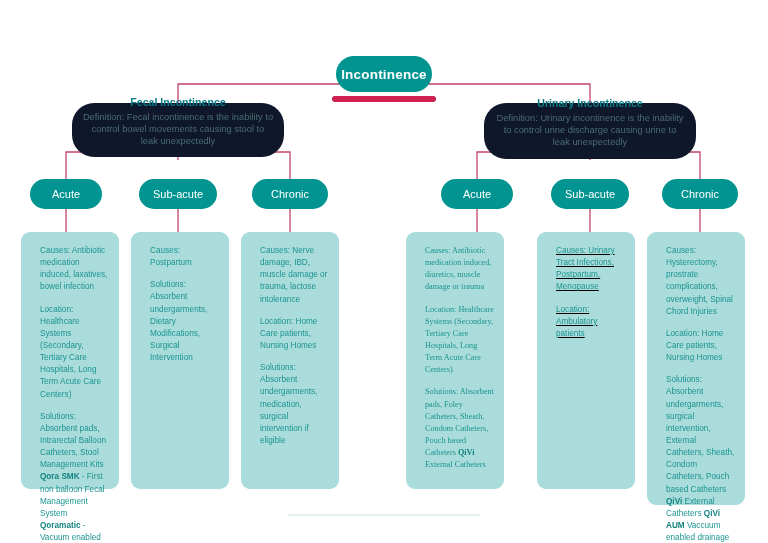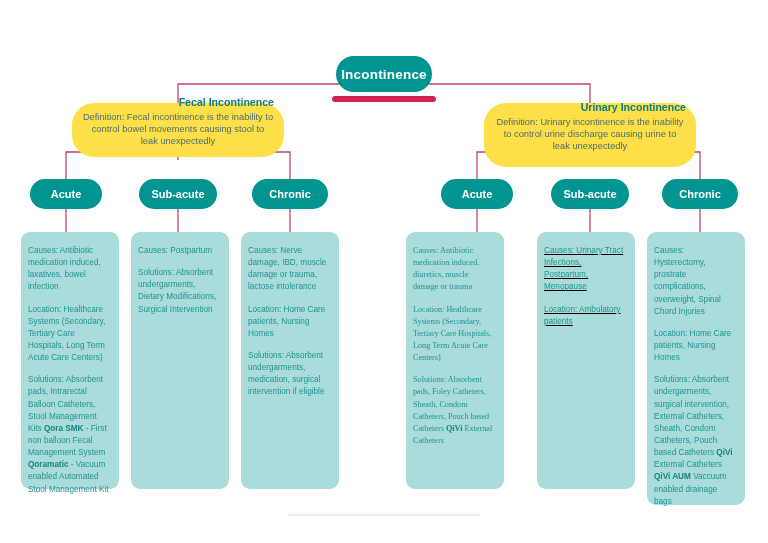--- a/index.html
+++ b/index.html
@@ -41,51 +41,50 @@
     letter-spacing: .2px;
     z-index: 5;
   }
   .root-underline {
     position: absolute;
     background: #cf2050;
     border-radius: 3px;
     z-index: 6;
   }
   .branch-node {
-    background: #fde047;
+    background: #0f172a;
     z-index: 4;
     padding: 6px 10px 22px 10px;
     line-height: 1.28;
-    align-items: flex-end;
   }
   .branch-title {
     color: #0b7c88;
     font-size: 10.6px;
     font-weight: bold;
     margin-bottom: 1px;
   }
   .branch-def {
     color: #4a6c72;
     font-size: 9.3px;
     line-height: 1.32;
   }
   .stage-pill {
     background: #019490;
     color: #ffffff;
     font-size: 11px;
-    font-weight: bold;
+    font-weight: normal;
     z-index: 4;
     border-radius: 18px;
   }
   .detail-card {
     position: absolute;
     box-sizing: border-box;
     background: #a9dcdb;
     border-radius: 9px;
-    padding: 13px 9px 10px 7px;
+    padding: 13px 9px 10px 19px;
     z-index: 3;
   }
   .detail-para {
     color: #1c9490;
     font-size: 8.2px;
     line-height: 1.48;
     margin: 0 0 10px 0;
   }
   .detail-para:last-child { margin-bottom: 0; }
   .brand {
@@ -127,21 +126,21 @@
   <div class="node root-node" style="left:336px; top:56px; width:96px; height:36px;">
     <span>Incontinence</span>
   </div>
   <div class="root-underline" style="left:332px; top:96px; width:104px; height:6px;"></div>
 
   <div class="node branch-node" style="left:72px; top:103px; width:212px; height:54px;">
     <div class="branch-title">Fecal Incontinence</div>
     <div class="branch-def">Definition: Fecal incontinence is the inability to control bowel movements causing stool to leak unexpectedly</div>
   </div>
 
-  <div class="node branch-node" style="left:484px; top:103px; width:212px; height:64px;">
+  <div class="node branch-node" style="left:484px; top:103px; width:212px; height:56px;">
     <div class="branch-title">Urinary Incontinence</div>
     <div class="branch-def">Definition: Urinary incontinence is the inability to control urine discharge causing urine to leak unexpectedly</div>
   </div>
 
   <div class="node stage-pill" style="left:30px; top:179px; width:72px; height:30px;">
     <span>Acute</span>
   </div>
   <div class="node stage-pill" style="left:139px; top:179px; width:78px; height:30px;">
     <span>Sub-acute</span>
   </div>

